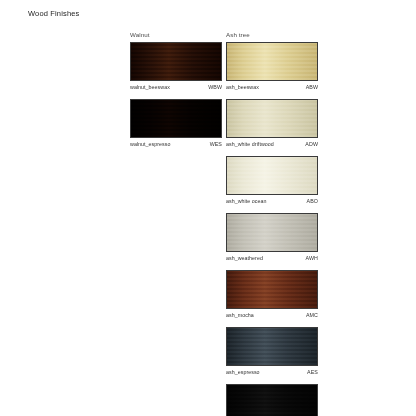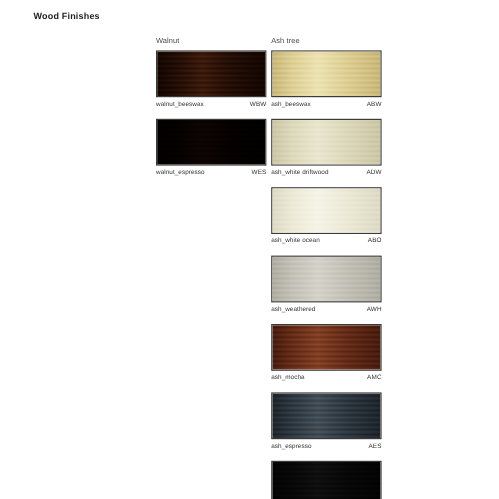--- a/index.html
+++ b/index.html
@@ -14,21 +14,21 @@
     color: #262626;
     overflow: hidden;
     position: relative;
   }
 
   .page-title {
     position: absolute;
     left: 28px;
     top: 9px;
     font-size: 7.5px;
-    font-weight: bold;
+    font-weight: normal;
     letter-spacing: 0.15px;
     color: #1d1d1d;
     white-space: nowrap;
   }
 
   .columns {
     position: absolute;
     left: 130px;
     top: 28px;
     display: flex;

